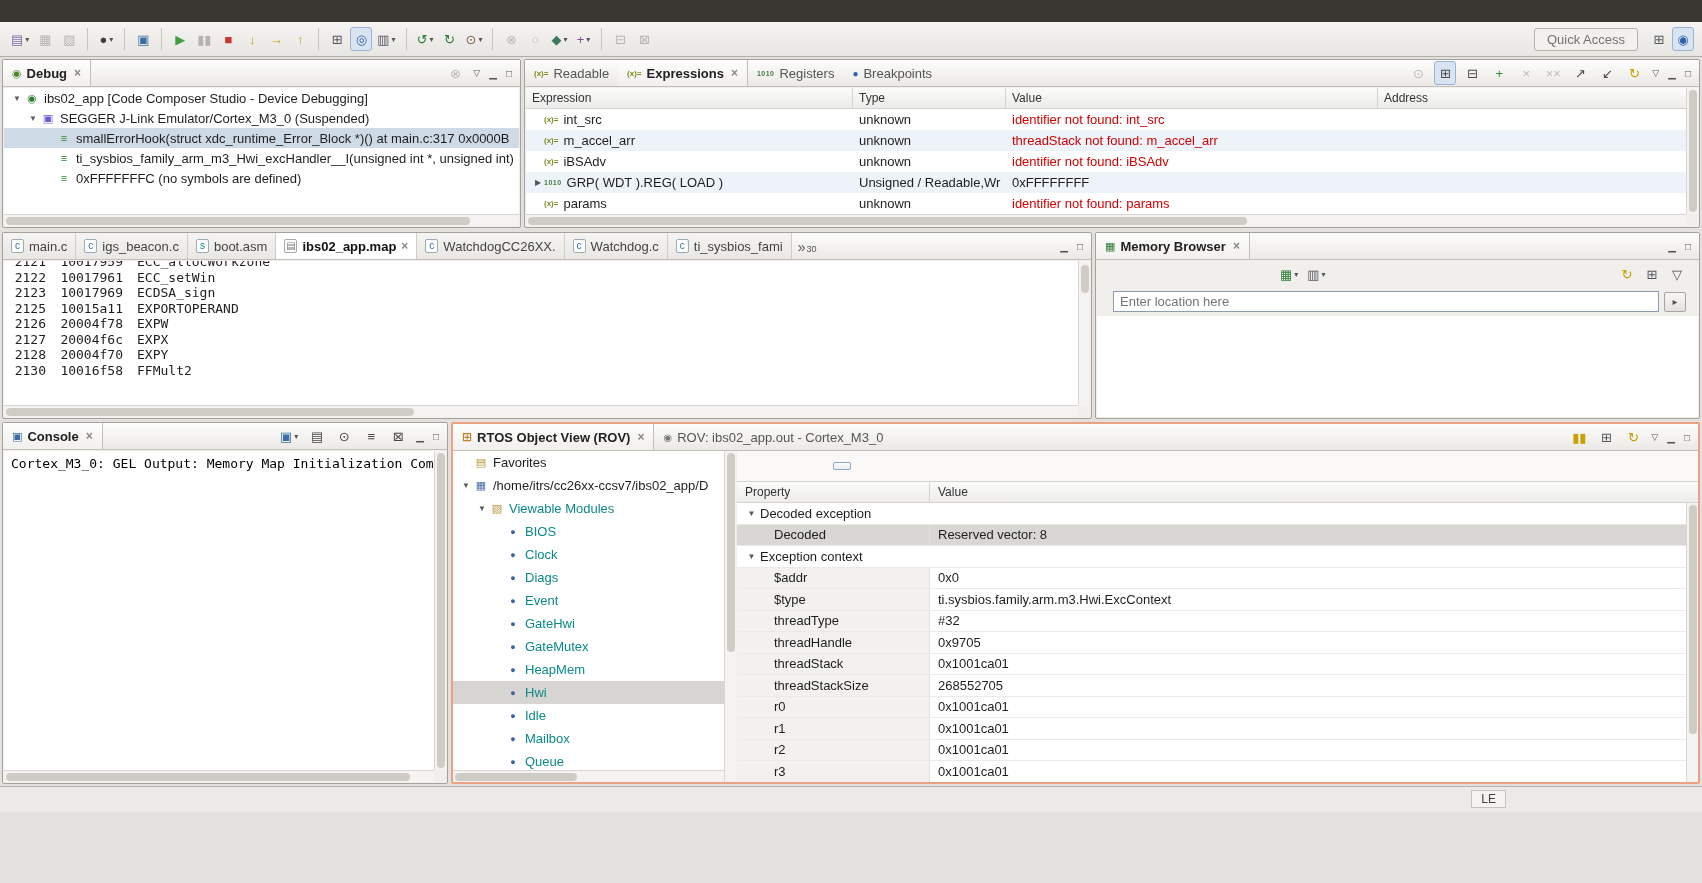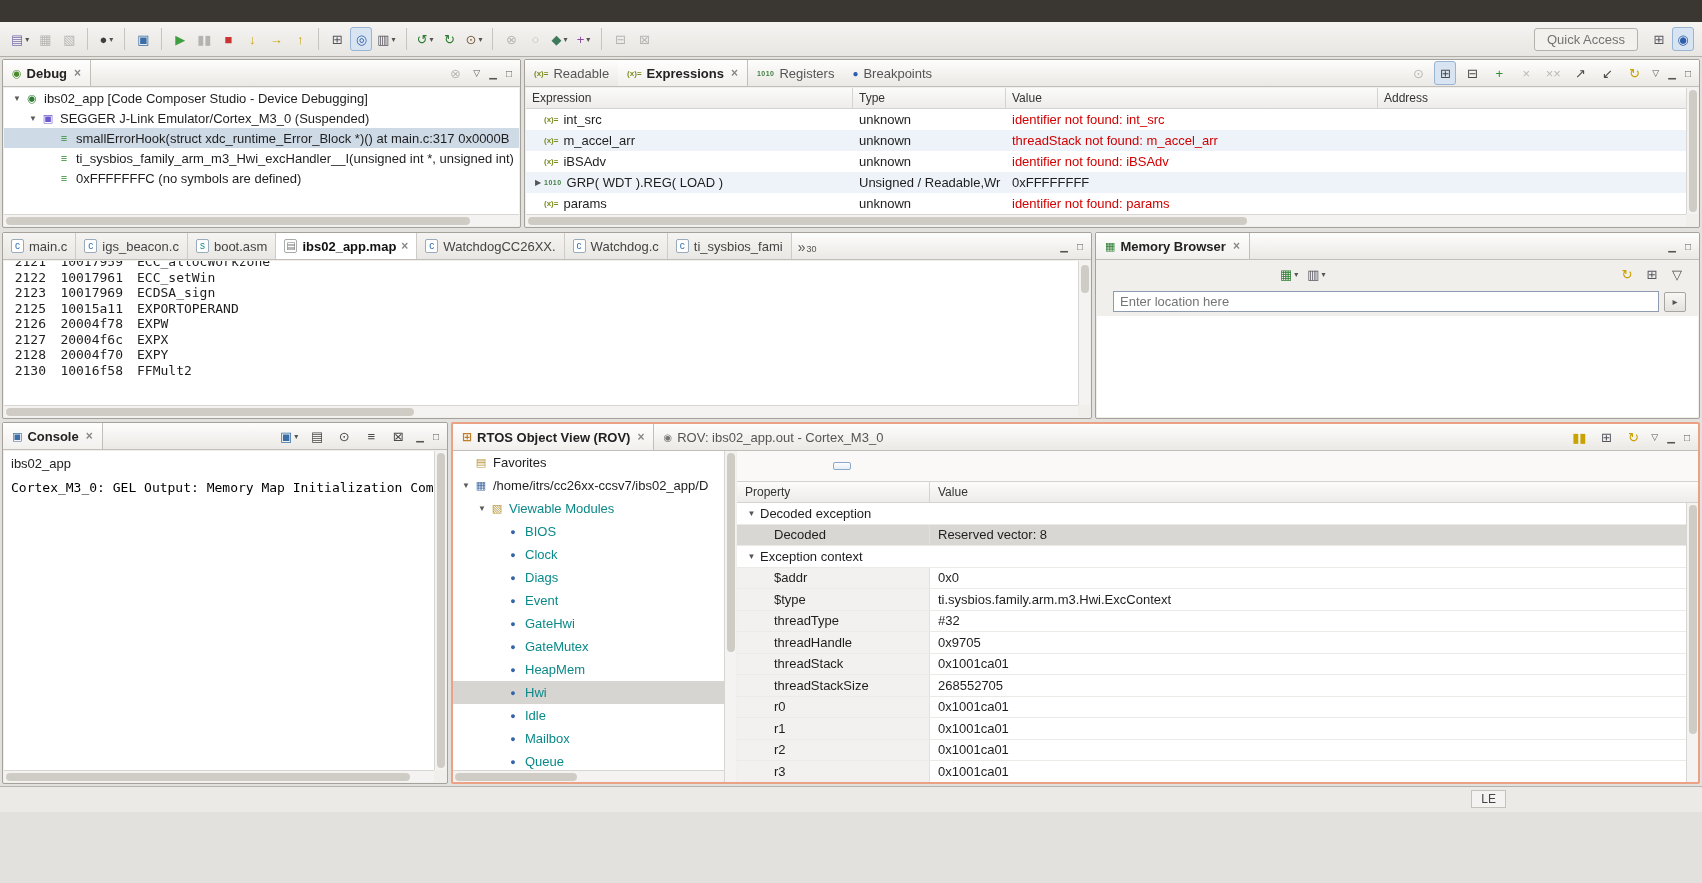--- a/index.html
+++ b/index.html
@@ -511,21 +511,20 @@
           </span><span class="tbtn">
             <span class="glyph">≡</span>
           </span><span class="tbtn">
             <span class="glyph">⊠</span>
           </span></span>
       <span class="win-btn">▁</span>
       <span class="win-btn">□</span>
     </div>
   </div>
   <div class="console-content">
-    <div class="console-target">ibs02_app</div>
     <div class="console-output">Cortex_M3_0: GEL Output: Memory Map Initialization Complet</div>
   </div>
   <div class="vscroll" style="top:28px;right:1px;bottom:13px">
       <div class="thumb" style="top:2px;bottom:2px"></div>
     </div>
   <div class="hscroll" style="left:1px;right:13px;bottom:1px">
       <div class="thumb" style="left:2px;width:94%"></div>
     </div>
 </div>
 

